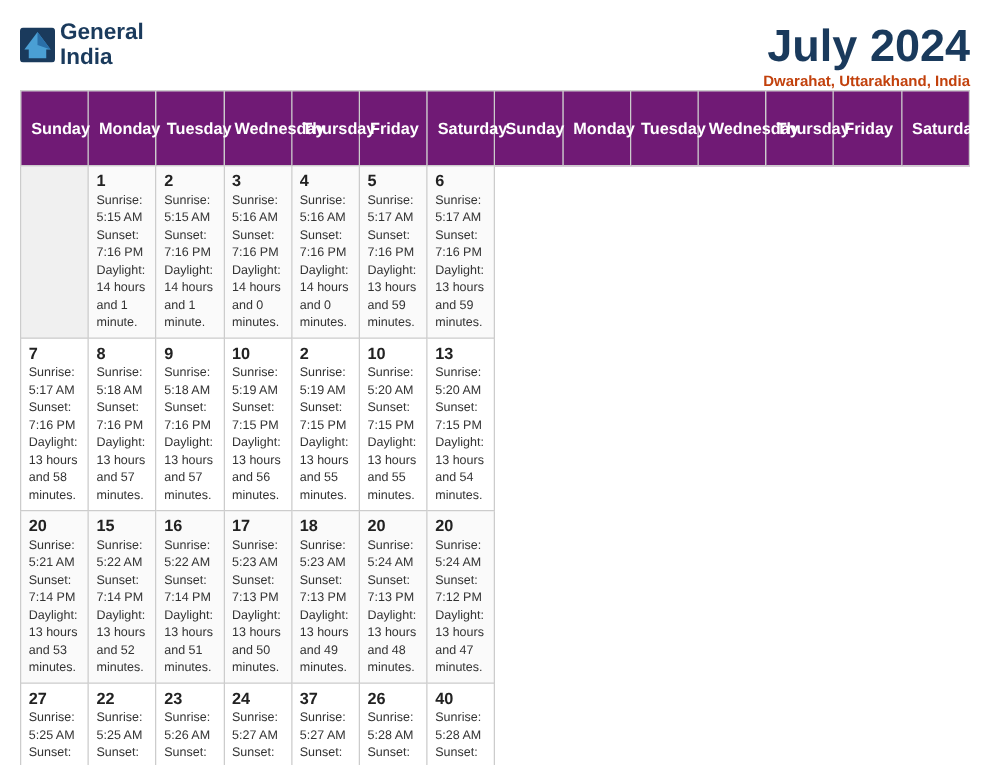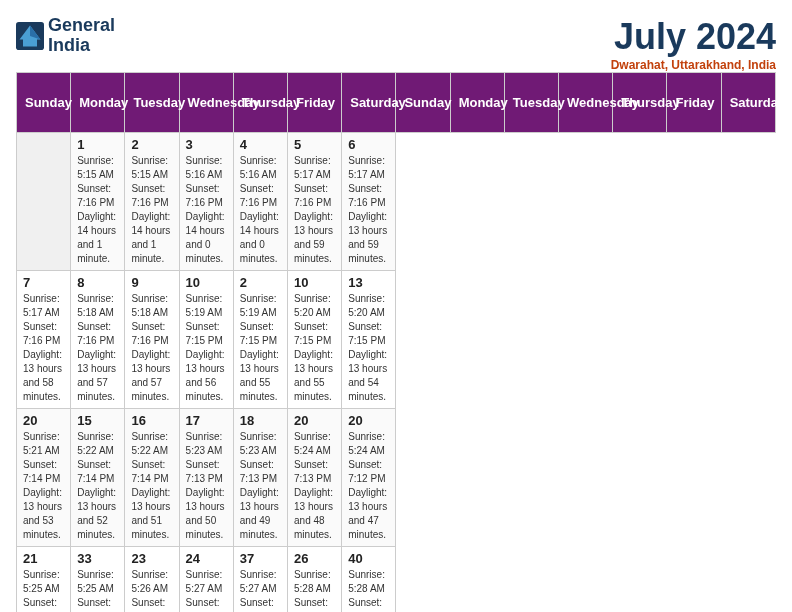--- a/index.html
+++ b/index.html
@@ -211,25 +211,25 @@
           <span class="day-num">20</span>
           <div class="day-info">Sunrise: 5:24 AM<br>Sunset: 7:13 PM<br>Daylight: 13 hours and 48 minutes.</div>
         </td>
         <td>
           <span class="day-num">20</span>
           <div class="day-info">Sunrise: 5:24 AM<br>Sunset: 7:12 PM<br>Daylight: 13 hours and 47 minutes.</div>
         </td>
       </tr>
       <tr>
         <td>
-          <span class="day-num">21</span>
+          <span class="day-num">27</span>
           <div class="day-info">Sunrise: 5:25 AM<br>Sunset: 7:12 PM<br>Daylight: 13 hours and 46 minutes.</div>
         </td>
         <td>
-          <span class="day-num">33</span>
+          <span class="day-num">22</span>
           <div class="day-info">Sunrise: 5:25 AM<br>Sunset: 7:11 PM<br>Daylight: 13 hours and 45 minutes.</div>
         </td>
         <td>
           <span class="day-num">23</span>
           <div class="day-info">Sunrise: 5:26 AM<br>Sunset: 7:11 PM<br>Daylight: 13 hours and 44 minutes.</div>
         </td>
         <td>
           <span class="day-num">24</span>
           <div class="day-info">Sunrise: 5:27 AM<br>Sunset: 7:10 PM<br>Daylight: 13 hours and 43 minutes.</div>
         </td>

